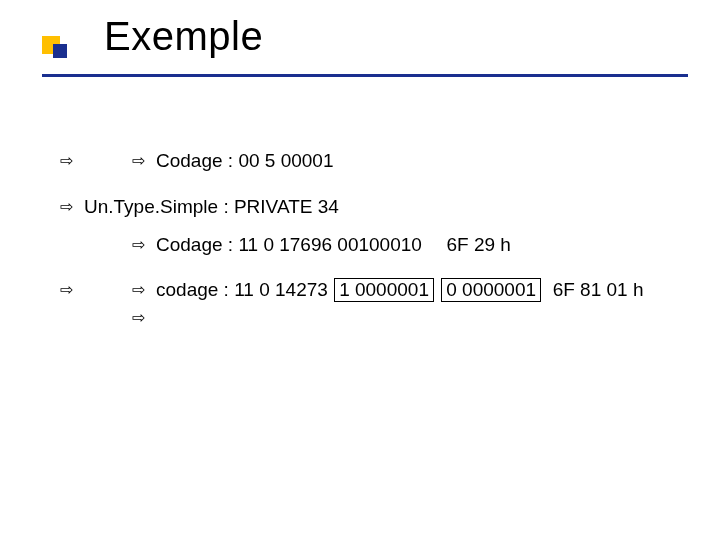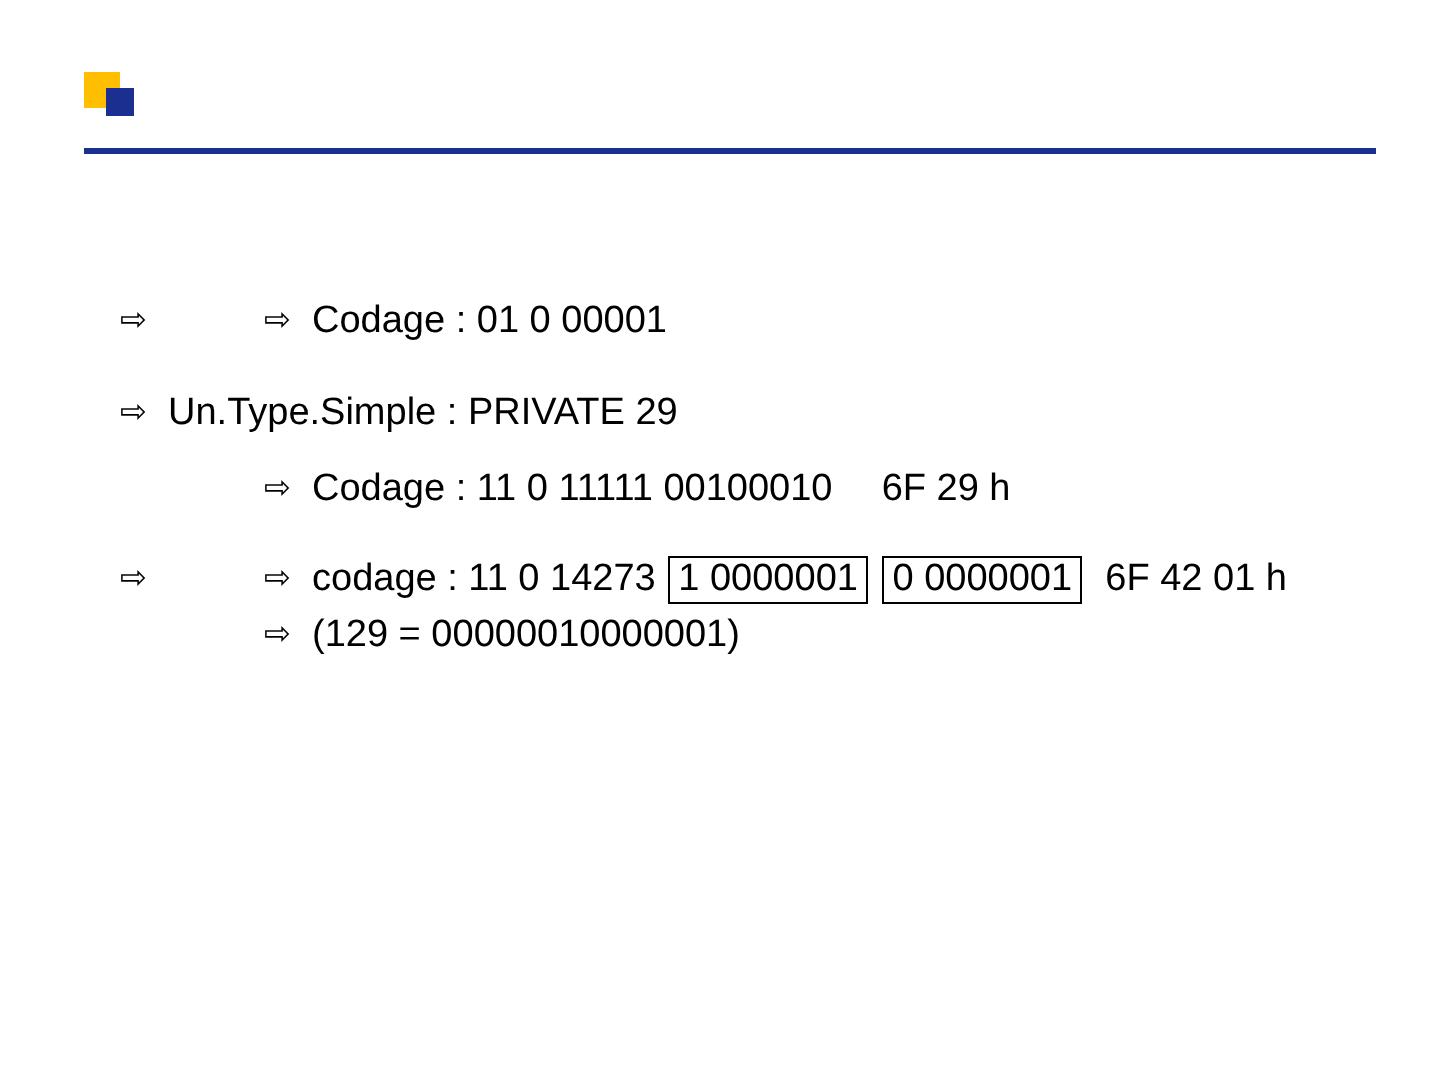--- a/index.html
+++ b/index.html
@@ -109,53 +109,53 @@
   .gap1 { display:inline-block; width:14px; }
 </style>
 </head>
 <body>
 
 <div class="slide">
 
   <div class="title-area">
     <div class="title-accent"></div>
     <div class="title-accent2"></div>
+    <div class="title-text">Exemple</div>
   </div>
   <div class="title-underline"></div>
 
   <div class="body">
 
     <div class="lvl1">
       <span class="arrow">⇨</span>
       <div class="lvl2">
         <span class="arrow">⇨</span>
-        <span>Codage : 01 0 00001</span>
+        <span>Codage : 00 5 00001</span>
       </div>
     </div>
 
     <div class="lvl1">
       <span class="arrow">⇨</span>
-      <span>Un.Type.Simple : PRIVATE 29</span>
+      <span>Un.Type.Simple : PRIVATE 34</span>
       <div class="lvl2">
         <span class="arrow">⇨</span>
-        <span>Codage : 11 0 11111 00100010</span>
+        <span>Codage : 11 0 17696 00100010</span>
         <span class="gap1"></span>
         <span>6F 29 h</span>
       </div>
     </div>
 
     <div class="lvl1">
       <span class="arrow">⇨</span>
       <div class="lvl2" style="margin-bottom:4px;">
         <span class="arrow">⇨</span>
         <span>codage : 11 0 14273</span>
         <span class="boxed">1 0000001</span>
         <span class="boxed">0 0000001</span>
-        <span>&nbsp;</span><span>6F 42 01 h</span>
+        <span>&nbsp;</span><span>6F 81 01 h</span>
       </div>
       <div class="lvl2b">
         <span class="arrow">⇨</span>
-        <span>(129 = 00000010000001)</span>
       </div>
     </div>
 
   </div>
 </div>
 
 </body></html>

